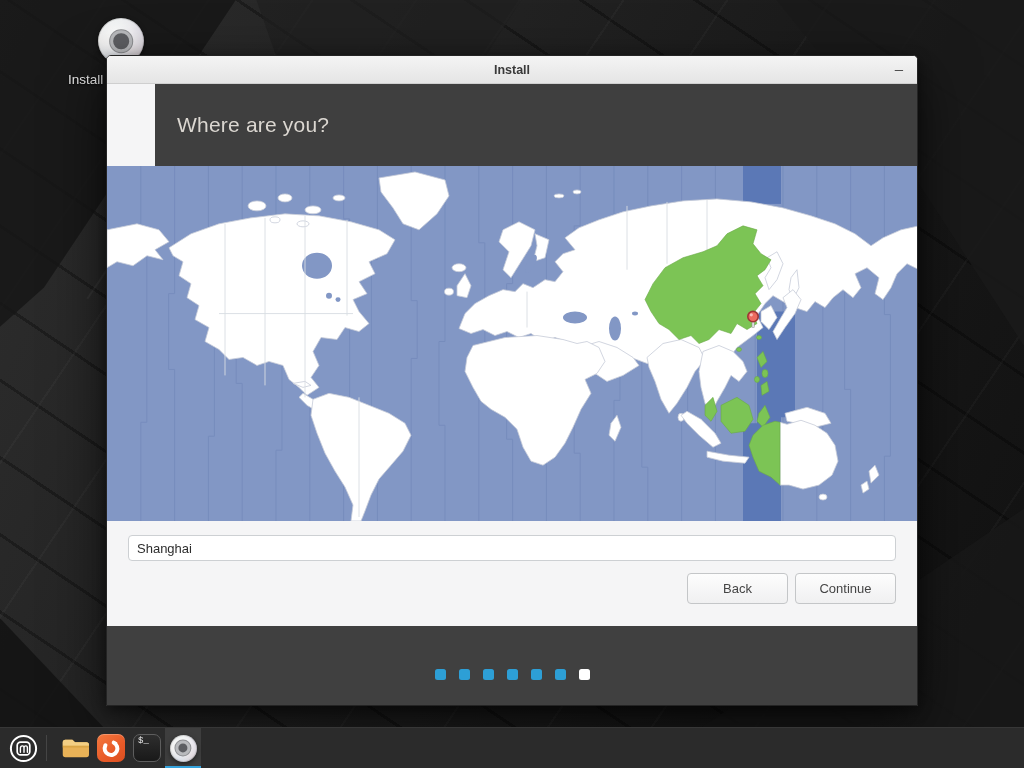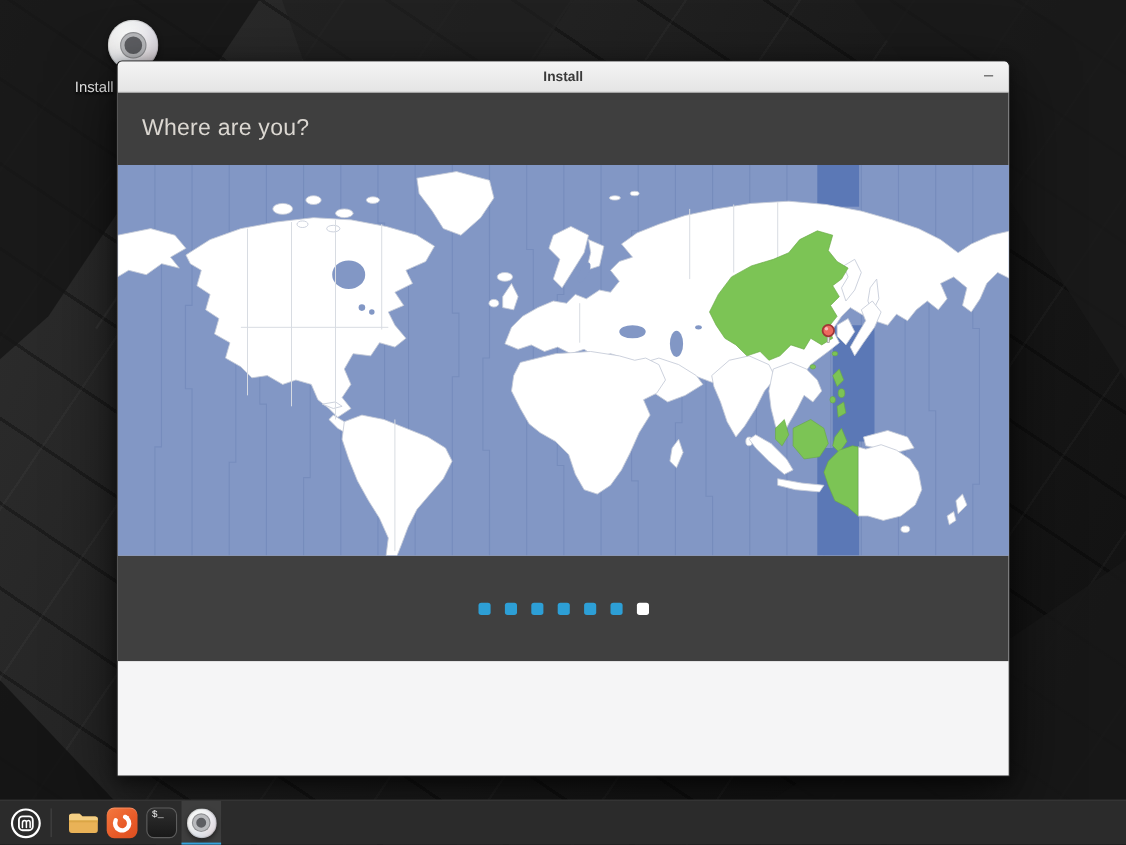--- a/index.html
+++ b/index.html
@@ -47,21 +47,21 @@
 
   
   .window { position:absolute; left:106px; top:55px; width:812px; height:651px;
     background:#f5f5f6; border:1px solid #242424; border-radius:5px 5px 0 0;
     box-shadow:0 20px 60px rgba(0,0,0,.6), 0 4px 14px rgba(0,0,0,.45); overflow:hidden; }
   .titlebar { height:28px; background:linear-gradient(#f4f4f4,#e5e5e5);
     border-bottom:1px solid #cfcfcf; display:flex; align-items:center; position:relative; }
   .titlebar .title { flex:1; text-align:center; font-size:12.5px; font-weight:bold; color:#3a3a3a; }
   .win-min { position:absolute; right:14px; top:3px; font-size:15px; color:#505050;
     cursor:pointer; line-height:20px; }
-  .wheader { height:66px; background:#3f3f3f; display:flex; align-items:center; padding-left:22px; }
+  .wheader { height:82px; background:#3f3f3f; display:flex; align-items:center; padding-left:22px;margin-left:48px; }
   .wheader h1 { font-size:21px; font-weight:400; color:#dbd7d1; letter-spacing:.2px; }
 
   .map-wrap { position:relative; width:812px; height:355px; background:#8297c5; cursor:crosshair; }
   .map-wrap svg { display:block; width:100%; height:100%; }
 
   .form-area { height:105px; background:#f5f5f6; padding:14px 21px 0 21px; }
   .loc-input { width:100%; height:26px; border:1px solid #cdd0d3; border-radius:4px;
     background:#fff; padding:0 8px; font-size:13px; color:#2d2d2d; outline:none;
     font-family:"Liberation Sans", sans-serif; }
   .btn-row { display:flex; justify-content:flex-end; gap:7px; margin-top:12px; }
@@ -235,20 +235,27 @@
         </g>
 
         <g>
           <rect x="645" y="155" width="2.2" height="7" fill="#e3e3e3" stroke="#8a8a8a" stroke-width="0.5"></rect>
           <circle cx="646" cy="151" r="5.2" fill="#ed6a5f" stroke="#a03636" stroke-width="1.6"></circle>
           <circle cx="644.3" cy="149.2" r="1.6" fill="#ffffff" opacity="0.55"></circle>
         </g>
       </svg>
     </div>
 
+    <div class="form-area">
+      <input class="loc-input" type="text" value="Shanghai" style="">
+      <div class="btn-row">
+        <button class="btn">Back</button>
+        <button class="btn">Continue</button>
+      </div>
+    </div>
 
     <div class="wfooter">
       <div class="dots" id="progress-dots">
           <div class="dot" style="background: rgb(45, 159, 214);"></div>
           <div class="dot" style="background: rgb(45, 159, 214);"></div>
           <div class="dot" style="background: rgb(45, 159, 214);"></div>
           <div class="dot" style="background: rgb(45, 159, 214);"></div>
           <div class="dot" style="background: rgb(45, 159, 214);"></div>
           <div class="dot" style="background: rgb(45, 159, 214);"></div>
           <div class="dot" style="background: rgb(255, 255, 255);"></div>

